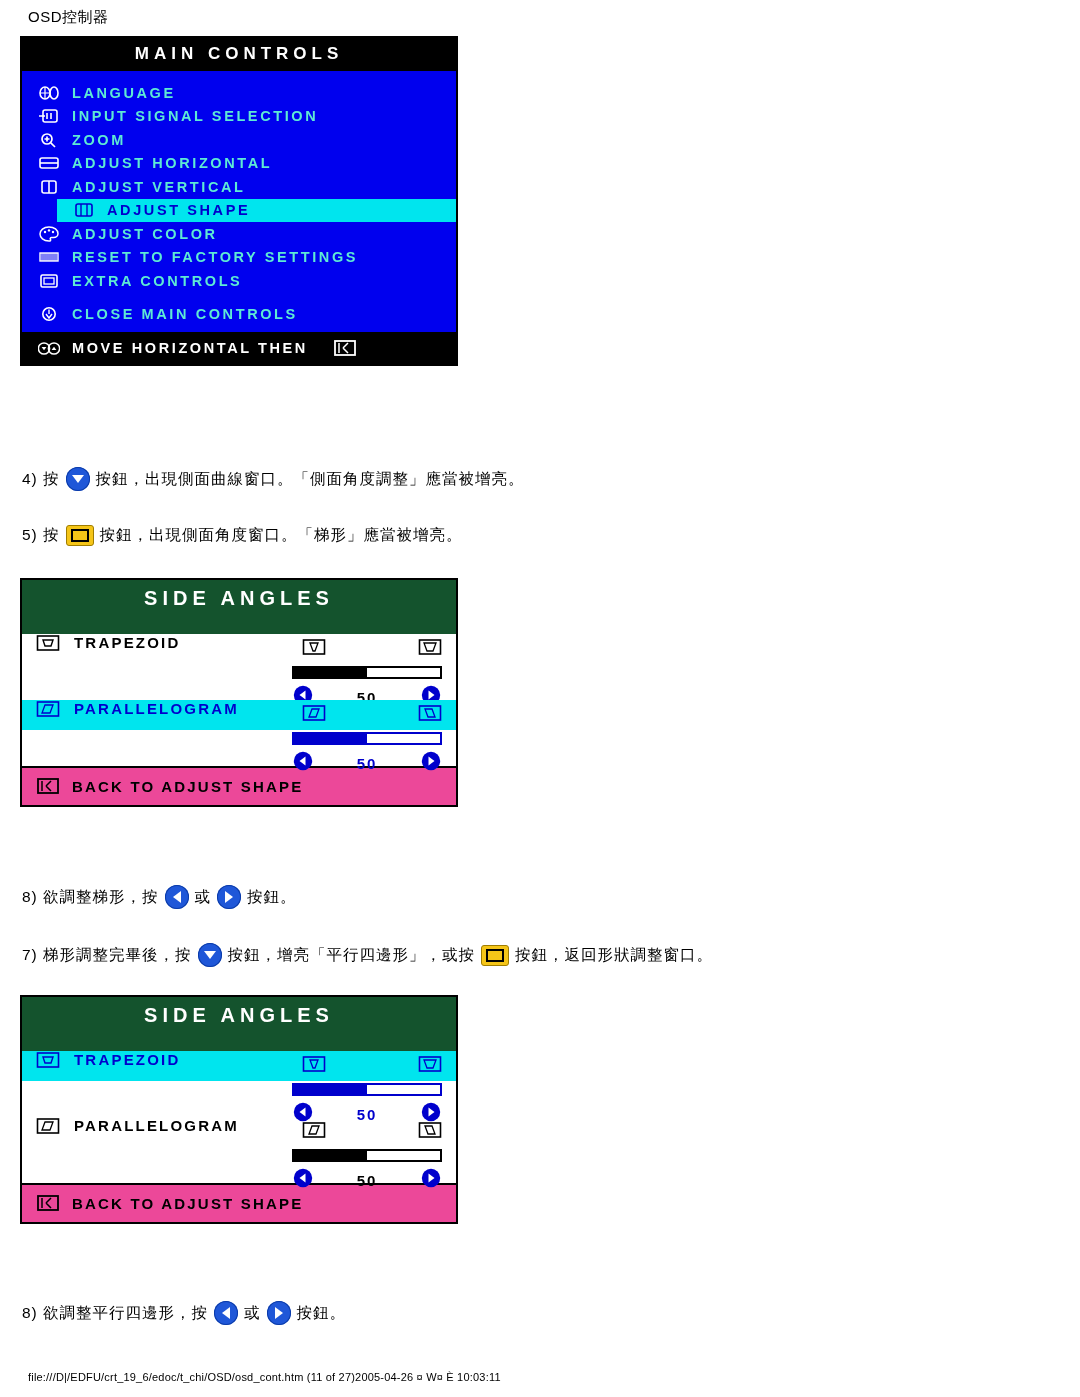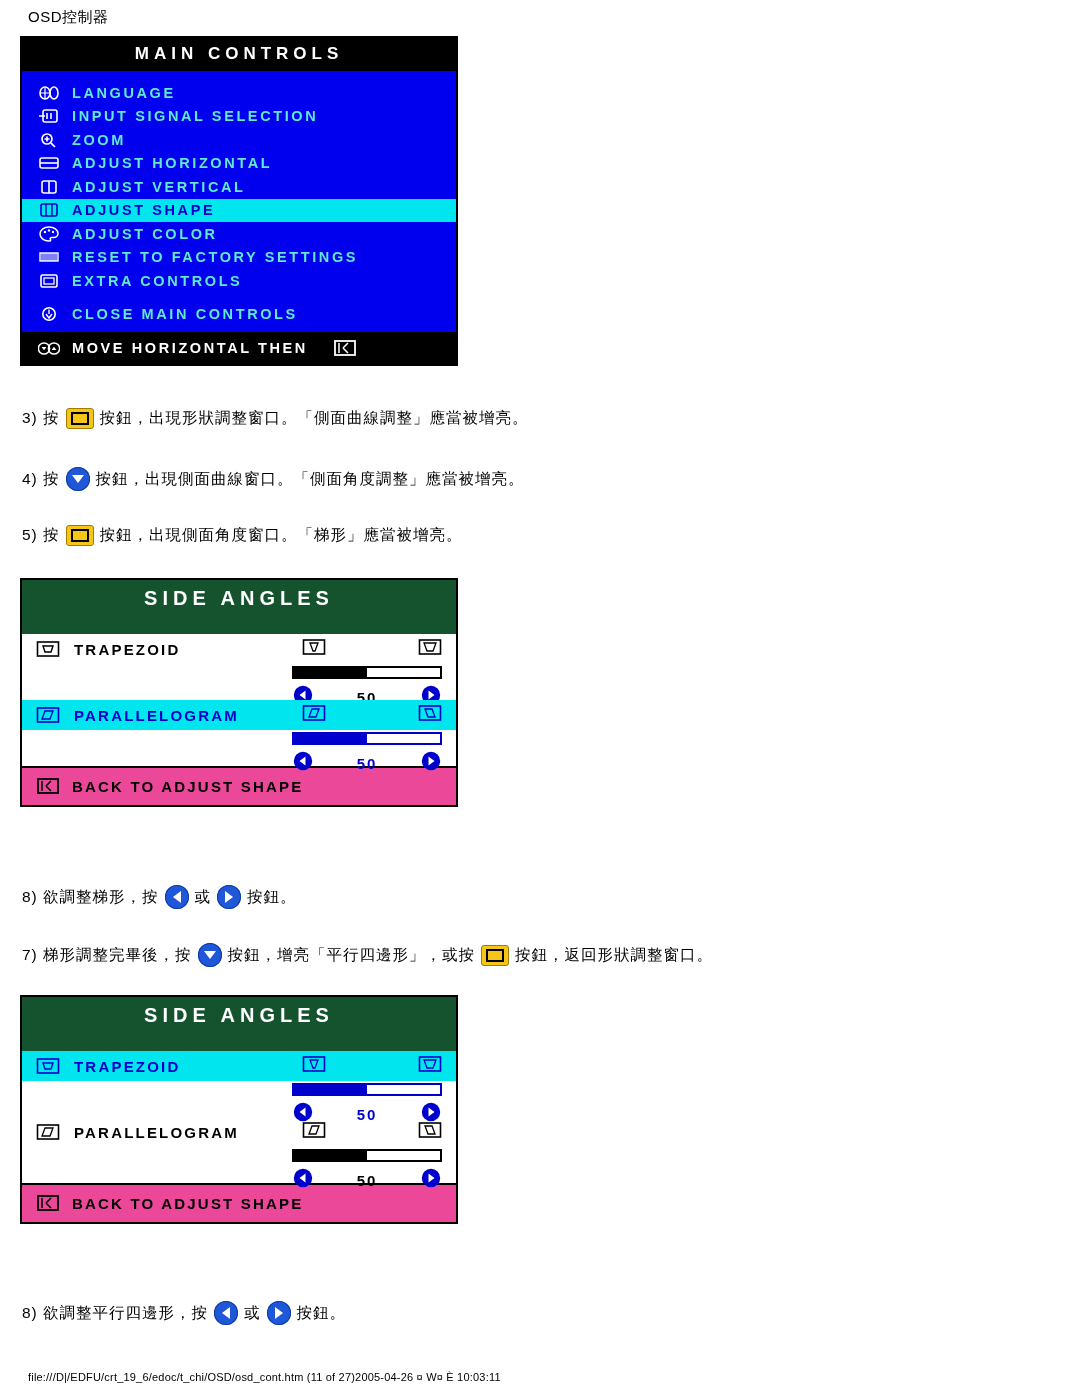--- a/index.html
+++ b/index.html
@@ -65,20 +65,21 @@
     height: 23px;
     padding-left: 14px;
     color: #5eead4;
     font-weight: bold;
     font-size: 14.5px;
     letter-spacing: 2.6px;
   }
   .osd-row.hl {
     background: #00e5ee;
     color: #0000cc;
+    margin-left: 35px;
   }
   .osd-icon {
     width: 26px;
     min-width: 26px;
     height: 18px;
     margin-right: 10px;
     display: flex;
     align-items: center;
     justify-content: center;
   }
@@ -106,21 +107,21 @@
 
   
   .side-panel { width: 438px; }
   .sa-title {
     background:#14532d; color:#fff; font-weight:bold; text-align:center;
     letter-spacing:5px; font-size:20px; padding:7px 0 24px 0;
   }
   .sa-body { background:#ffffff; }
   .sa-item { position: relative; }
   .sa-label-row {
-    display:flex; align-items:center; height:30px; padding-left:14px;
+    display:flex; align-items:flex-start; height:30px; padding-left:14px;
     font-weight:bold; font-size:15px; letter-spacing:2.2px; color:#000;
   }
   .sa-label-row.hl { background:#00e5ee; color:#0000cc; }
   .sa-label-row .sa-icon { width:26px; min-width:26px; margin-right:12px; display:flex; align-items:center;}
   .sa-ends {
     position:absolute; right:14px; top:4px; width:140px;
     display:flex; justify-content:space-between; align-items:center;
   }
   .bar-wrap {
     position: relative;
@@ -316,25 +317,20 @@
       <span style="display:inline-block;width:24px"></span>
       <span class="osd-icon">
         <svg width="24" height="18" viewBox="0 0 24 18">
             <rect x="2" y="2" width="20" height="14" fill="none" stroke="#fff" stroke-width="1.8"></rect>
             <path d="M6 4v10M10 9l5-5M10 9l5 5" stroke="#fff" stroke-width="1.5" fill="none"></path>
           </svg>
       </span>
     </div>
   </div>
 
-  <div class="step" style="top:408px">
-    <span class="t">3) 按</span>
-    <span class="btn-ok"></span>
-    <span class="t">按鈕，出現形狀調整窗口。「側面曲線調整」應當被增亮。</span>
-  </div>
 
   <div class="step" style="top:467px">
     <span class="t">4) 按</span>
     <span class="btn-circ">
         <span class="tri down"></span>
       </span>
     <span class="t">按鈕，出現側面曲線窗口。「側面角度調整」應當被增亮。</span>
   </div>
 
   <div class="step" style="top:525px">

